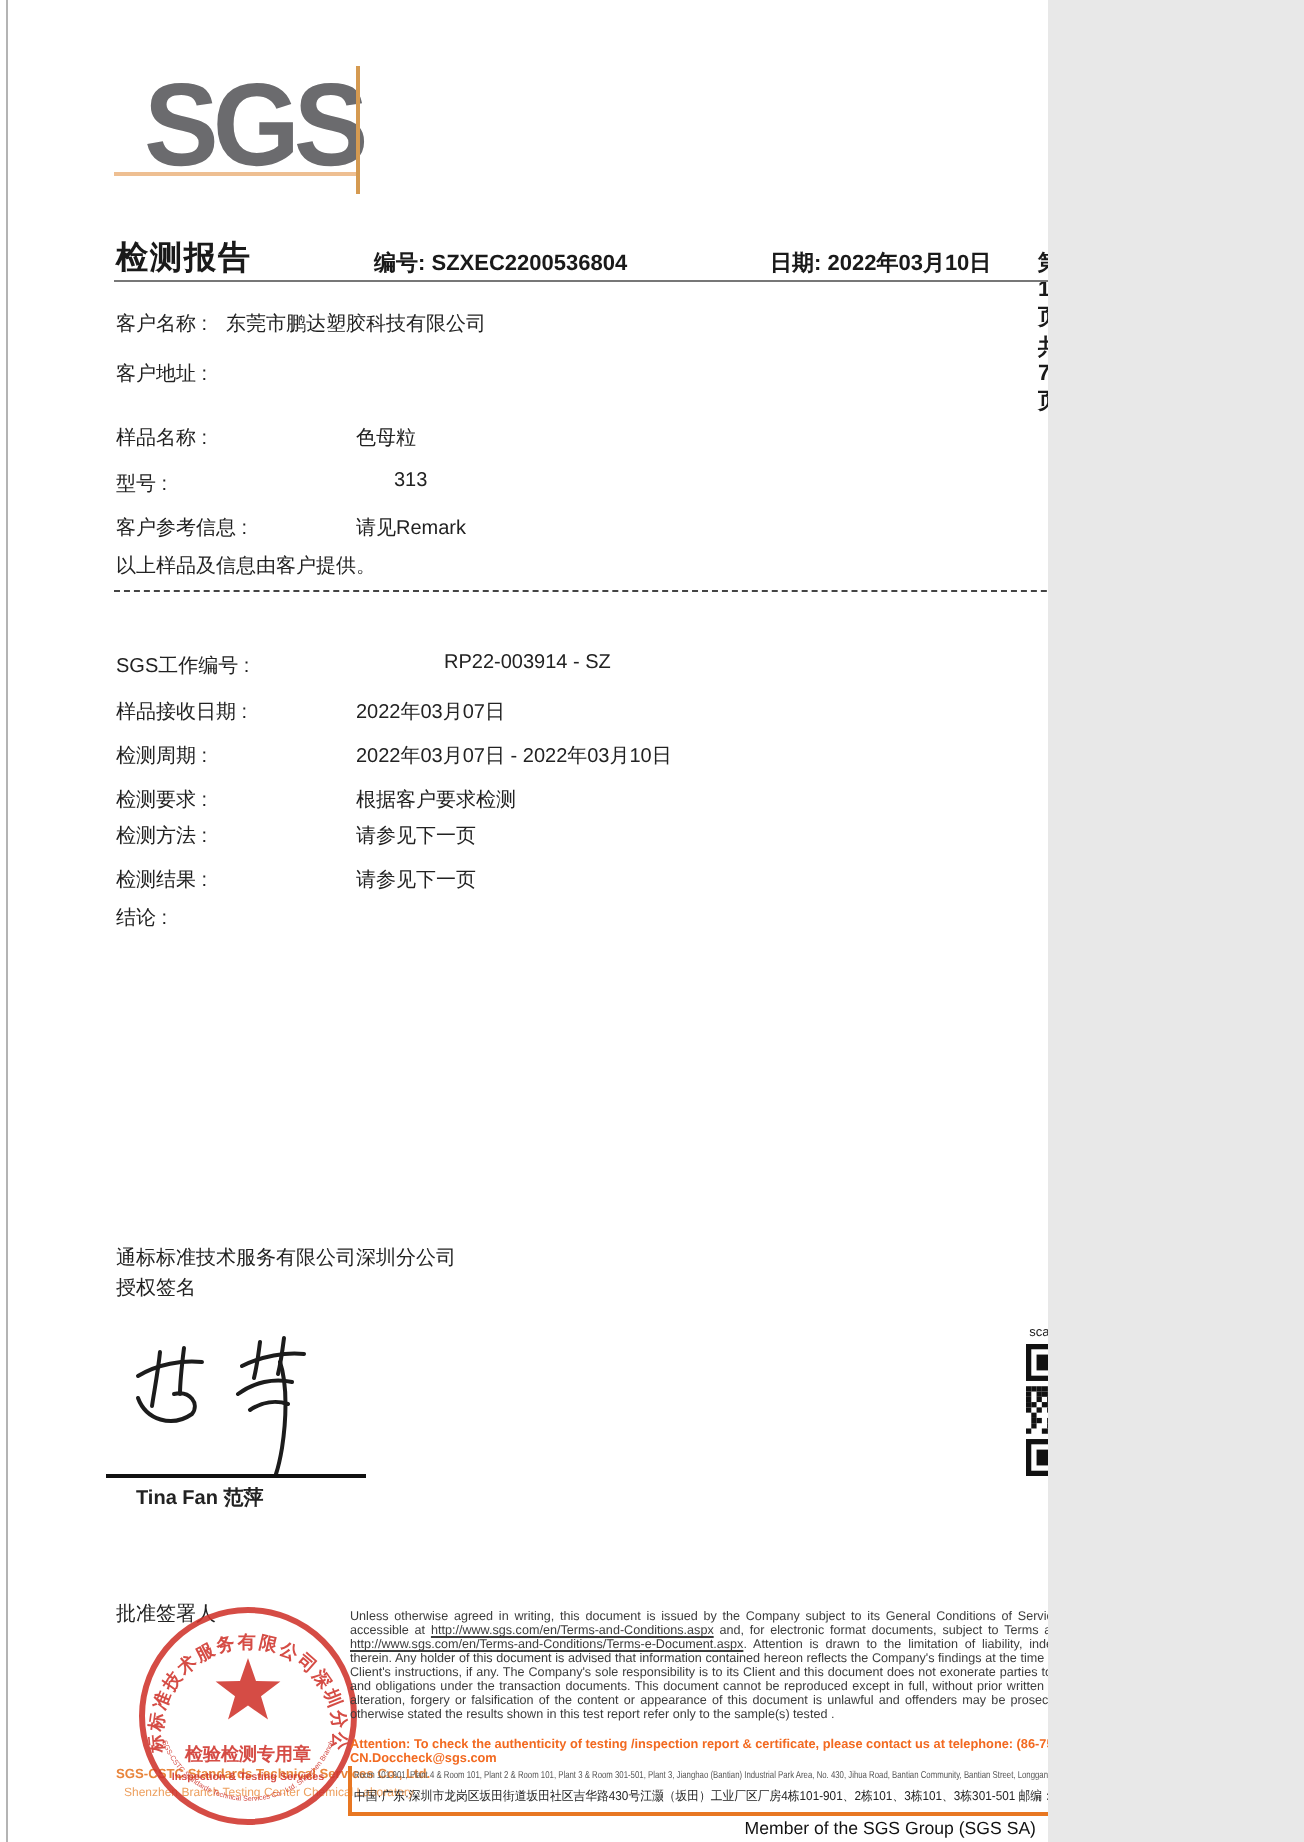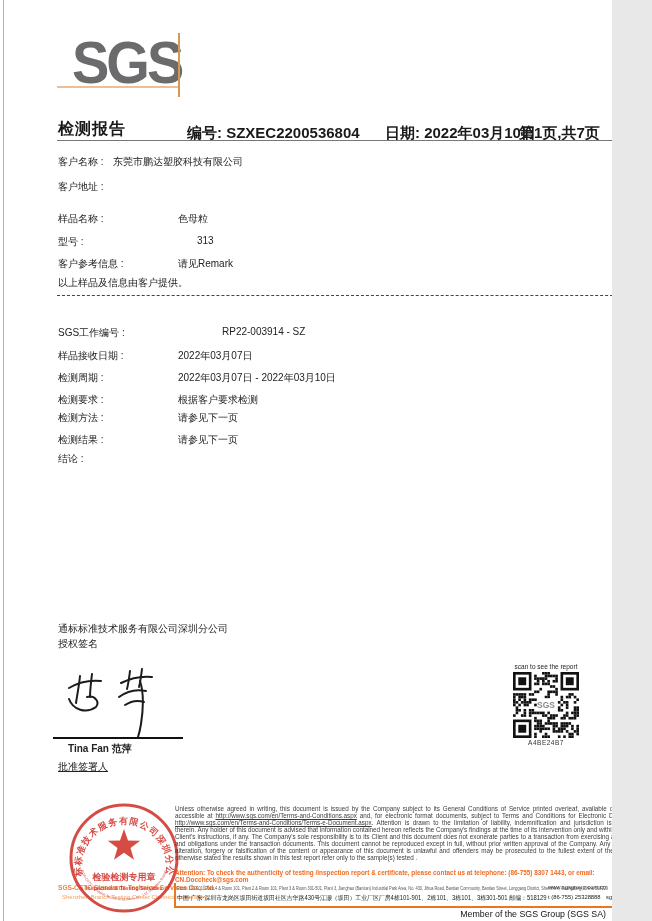--- a/index.html
+++ b/index.html
@@ -1,27 +1,27 @@
 <!DOCTYPE html>
 <html><head>
 <meta charset="utf-8">
 <style>
   html,body{margin:0;padding:0;background:#e8e8e8;}
-  #page{position:relative;width:612px;height:921px;background:#ffffff;overflow:hidden;
+  #page{position:relative;width:524px;height:921px;background:#ffffff;overflow:hidden;
         font-family:"Liberation Sans", sans-serif;color:#1a1a1a;}
   #page::before{content:"";position:absolute;left:3px;top:0;width:1px;height:921px;background:#b4b4b4;}
   .abs{position:absolute;}
   
   .logo{left:72px;top:28px;font-size:56px;font-weight:bold;color:#6b6b6e;
         letter-spacing:-3px;transform:scaleY(1.05);transform-origin:top left;}
   .logo-hline{left:57px;top:86px;width:122px;height:2px;background:#eebf92;}
   .logo-vline{left:178px;top:33px;width:2px;height:64px;background:#d59a51;}
   
   .title{left:58px;top:119px;font-size:16px;font-weight:bold;letter-spacing:1px;}
-  .hmeta{top:124px;font-size:15px;font-weight:bold;}
+  .hmeta{top:124px;font-size:11px;font-weight:bold;}
   .head-rule{left:57px;top:140px;width:591px;height:1px;background:#777;}
   
   .lbl{left:58px;font-size:10px;color:#222;}
   .val{font-size:10px;color:#222;}
   .dashed{left:57px;top:295px;width:591px;border-top:1px dashed #444;}
   .conclusion{left:178px;top:446px;width:322px;font-size:10px;line-height:17.6px;text-align:justify;}
   
   .sig-line{left:53px;top:737px;width:130px;height:2px;background:#111;}
   
   .qr-cap{left:496px;top:663px;width:100px;text-align:center;font-size:6.5px;color:#222;}
@@ -103,21 +103,21 @@
       <path d="M66,17 C76,12 88,10 97,11"></path>
       <path d="M75,5 C74,13 73,19 72,23"></path>
       <path d="M87,3 C86,11 85,17 84,21"></path>
       <path d="M64,31 C72,25 82,23 91,25"></path>
       <path d="M85,15 C89,27 88,45 86,58 C85,64 84,68 83,71"></path>
       <path d="M70,39 C76,35 83,34 89,36"></path>
     </g>
   </svg>
   <div class="abs sig-line"></div>
   <div class="abs val" style="left:58px;top:742px;font-weight:bold;margin-left:10px;">Tina Fan 范萍</div>
-  <div class="abs val" style="left:58px;top:760px;text-decoration:underline;">批准签署人</div>
+  <div class="abs val" style="left:58px;top:800px;">批准签署人</div>
 
   <div class="abs qr-cap">scan to see the report</div>
   <svg class="abs" style="left:513px;top:672px;" width="66" height="66" viewBox="0 0 25 25">
     <rect x="0" y="0" width="25" height="25" fill="#ffffff"></rect>
     <g id="qr-modules" fill="#111111">
         <rect x="11" y="0" width="1" height="1"></rect>
         <rect x="12" y="0" width="1" height="1"></rect>
         <rect x="13" y="0" width="1" height="1"></rect>
         <rect x="8" y="1" width="1" height="1"></rect>
         <rect x="12" y="1" width="1" height="1"></rect>

